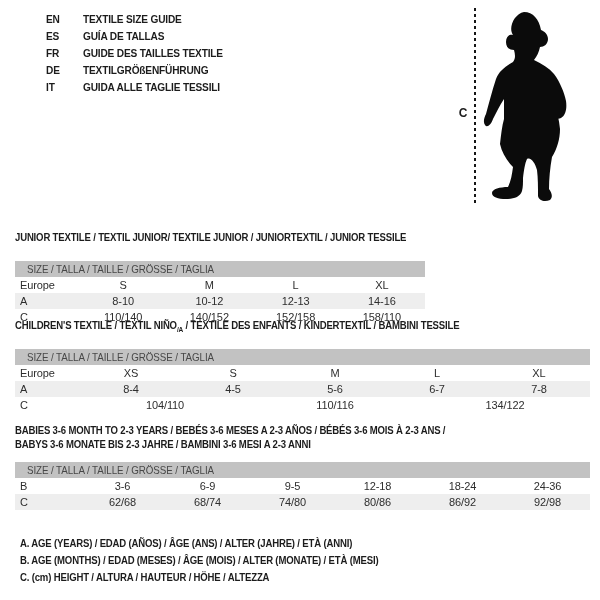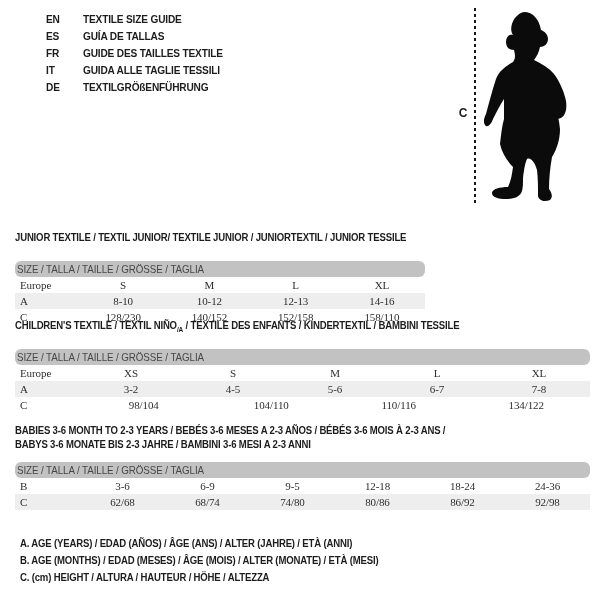--- a/index.html
+++ b/index.html
@@ -41,24 +41,24 @@
     transform:scaleX(0.87); transform-origin:0 0; white-space:nowrap;
   }
   .sec1 .stable { margin-top:17px; }
   .sec2 .stable { margin-top:12px; }
   .sec3 .stable { margin-top:11px; }
   .subA { font-size:7.5px; }
 
   .stable { width:100%; font-size:11px; letter-spacing:-0.1px; color:#2e2e2e; }
   .tbar {
     height:16px; line-height:16px; background:#c2c2c2; color:#474747;
-    padding-left:2px; box-sizing:border-box;border-radius:6px;
+    padding-left:12px; box-sizing:border-box;
   }
   .tbar span { display:inline-block; transform:scaleX(0.89); transform-origin:0 50%; white-space:nowrap; }
-  .trow { display:flex; height:16px; line-height:16.5px;font-family:Liberation Serif, serif; }
+  .trow { display:flex; height:16px; line-height:16.5px; }
   .trow.alt { background:#eeeeee; }
   .tlabel { width:65px; flex:0 0 65px; padding-left:5px; box-sizing:border-box; }
   .tval { flex:1 1 0; text-align:center; }
 
   
   .notes { position:absolute; left:20px; top:535px; }
   .note-line {
     height:17px; line-height:17px; font-weight:bold; font-size:11px; letter-spacing:-0.2px;
     transform:scaleX(0.87); transform-origin:0 50%; white-space:nowrap;
   }
@@ -75,26 +75,26 @@
     </div>
     <div class="lang-row">
       <span class="lang-code">ES</span>
       <span class="lang-title">GUÍA DE TALLAS</span>
     </div>
     <div class="lang-row">
       <span class="lang-code">FR</span>
       <span class="lang-title">GUIDE DES TAILLES TEXTILE</span>
     </div>
     <div class="lang-row">
+      <span class="lang-code">DE</span>
+      <span class="lang-title">TEXTILGRÖßENFÜHRUNG</span>
+    </div>
+    <div class="lang-row">
       <span class="lang-code">IT</span>
       <span class="lang-title">GUIDA ALLE TAGLIE TESSILI</span>
-    </div>
-    <div class="lang-row">
-      <span class="lang-code">DE</span>
-      <span class="lang-title">TEXTILGRÖßENFÜHRUNG</span>
     </div>
   </div>
 
   <div class="figure-block">
     <span class="height-label">C</span>
     <div class="height-line"></div>
     <svg class="baby-svg" viewBox="0 0 120 200" xmlns="http://www.w3.org/2000/svg">
       <path fill="#0b0b0b" d="M46,6
         C55,6 61,13 63,24
         C66,25 70,28 70,33 C70,38 66,41 62,41
@@ -141,21 +141,21 @@
       </div>
       <div class="trow alt">
         <span class="tlabel">A</span>
         <span class="tval">8-10</span>
         <span class="tval">10-12</span>
         <span class="tval">12-13</span>
         <span class="tval">14-16</span>
       </div>
       <div class="trow">
         <span class="tlabel">C</span>
-        <span class="tval">128/230</span>
+        <span class="tval">110/140</span>
         <span class="tval">140/152</span>
         <span class="tval">152/158</span>
         <span class="tval">158/110</span>
       </div>
     </div>
   </div>
 
   <div class="section sec2">
     <div class="sec-title">
       <span>CHILDREN'S TEXTILE / TEXTIL NIÑO</span><sub class="subA">/A</sub><span> / TEXTILE DES ENFANTS / KINDERTEXTIL / BAMBINI TESSILE</span>
@@ -167,29 +167,28 @@
       <div class="trow">
         <span class="tlabel">Europe</span>
         <span class="tval">XS</span>
         <span class="tval">S</span>
         <span class="tval">M</span>
         <span class="tval">L</span>
         <span class="tval">XL</span>
       </div>
       <div class="trow alt">
         <span class="tlabel">A</span>
-        <span class="tval">3-2</span>
+        <span class="tval">8-4</span>
         <span class="tval">4-5</span>
         <span class="tval">5-6</span>
         <span class="tval">6-7</span>
         <span class="tval">7-8</span>
       </div>
       <div class="trow">
         <span class="tlabel">C</span>
-        <span class="tval">98/104</span>
         <span class="tval">104/110</span>
         <span class="tval">110/116</span>
         <span class="tval">134/122</span>
       </div>
     </div>
   </div>
 
   <div class="section sec3">
     <div class="sec-title">BABIES 3-6 MONTH TO 2-3 YEARS / BEBÉS 3-6 MESES A 2-3 AÑOS / BÉBÉS 3-6 MOIS À 2-3 ANS /</div>
     <div class="sec-title">BABYS 3-6 MONATE BIS 2-3 JAHRE / BAMBINI 3-6 MESI A 2-3 ANNI</div>

